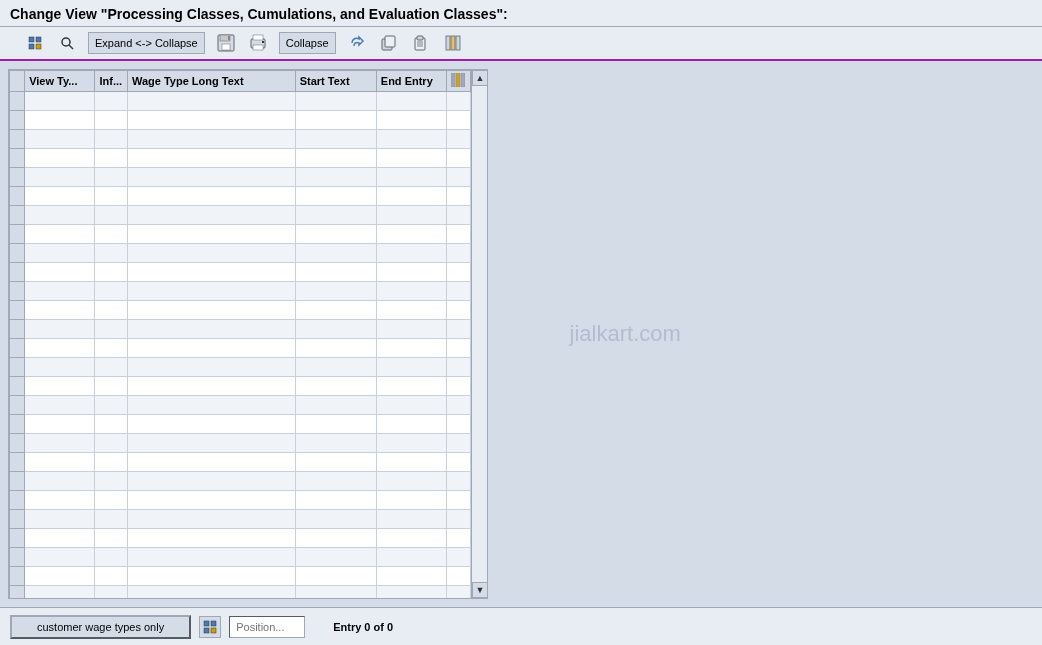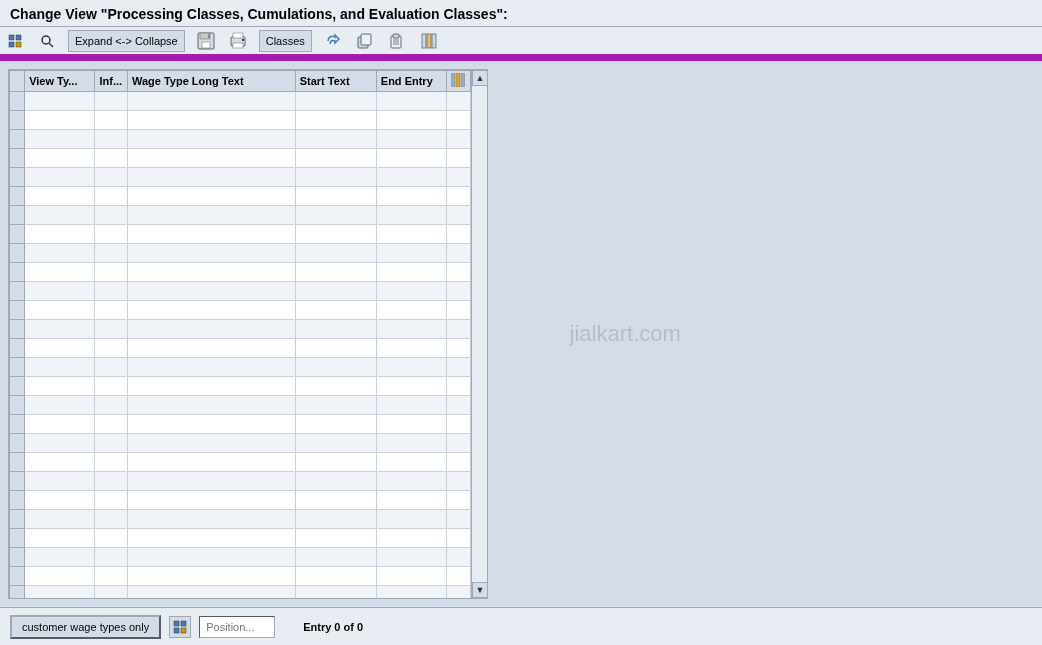--- a/index.html
+++ b/index.html
@@ -28,22 +28,22 @@
     }
     .title-bar h1 {
       font-size: 14px;
       font-weight: bold;
       color: #000;
     }
 
     
     .toolbar {
       background-color: #e8edf4;
-      padding: 4px 4px;
-      border-bottom: 7px solid #a21caf;
+      padding: 4px 24px;
+      border-bottom: 2px solid #a21caf;
       display: flex;
       align-items: center;
       gap: 10px;
       height: 34px;
     }
 
     .toolbar-text-btn {
       display: inline-flex;
       align-items: center;
       justify-content: center;
@@ -160,21 +160,21 @@
       border-top: 1px solid #a0a8b8;
       padding: 6px 10px;
       display: flex;
       align-items: center;
       gap: 8px;
       height: 38px;
     }
 
     .bottom-btn {
       height: 24px;
-      padding: 0 10px;
+      padding: 0 25px;
       background-color: #d4dce8;
       border: 2px outset #a0a8b8;
       cursor: pointer;
       font-size: 11px;
       color: #000;
       white-space: nowrap;
     }
 
     .position-icon {
       width: 22px;
@@ -287,21 +287,21 @@
 
     <div class="sap-icon-btn" title="Print">
       <svg width="18" height="18" viewBox="0 0 18 18">
         <rect x="2" y="5" width="14" height="9" rx="1" fill="#d4dce8" stroke="#666" stroke-width="1"></rect>
         <rect x="4" y="1" width="10" height="5" fill="#fff" stroke="#666" stroke-width="0.5"></rect>
         <rect x="4" y="11" width="10" height="5" fill="#fff" stroke="#666" stroke-width="0.5"></rect>
         <rect x="13" y="7" width="2" height="2" fill="#333"></rect>
       </svg>
     </div>
 
-    <div class="toolbar-text-btn">Classes</div>
+    <div class="toolbar-text-btn">Collapse</div>
 
     <div class="sap-icon-btn" title="Undo">
       <svg width="16" height="16" viewBox="0 0 16 16">
         <path d="M3 8 C3 4 7 2 10 4 L10 2 L14 6 L10 10 L10 8 C7 7 5 8 5 11" fill="none" stroke="#4a7ab5" stroke-width="1.5"></path>
       </svg>
     </div>
 
     <div class="sap-icon-btn" title="Copy">
       <svg width="16" height="16" viewBox="0 0 16 16">
         <rect x="1" y="4" width="10" height="11" rx="1" fill="#c8d8e8" stroke="#666" stroke-width="1"></rect>

